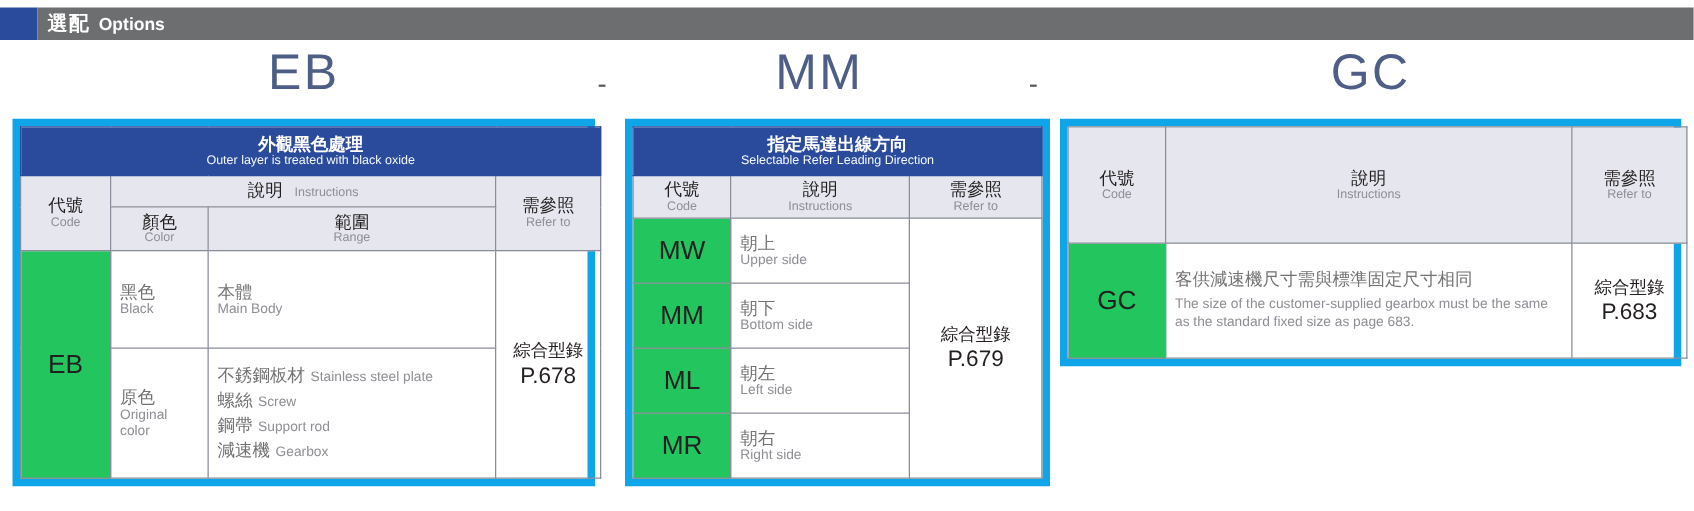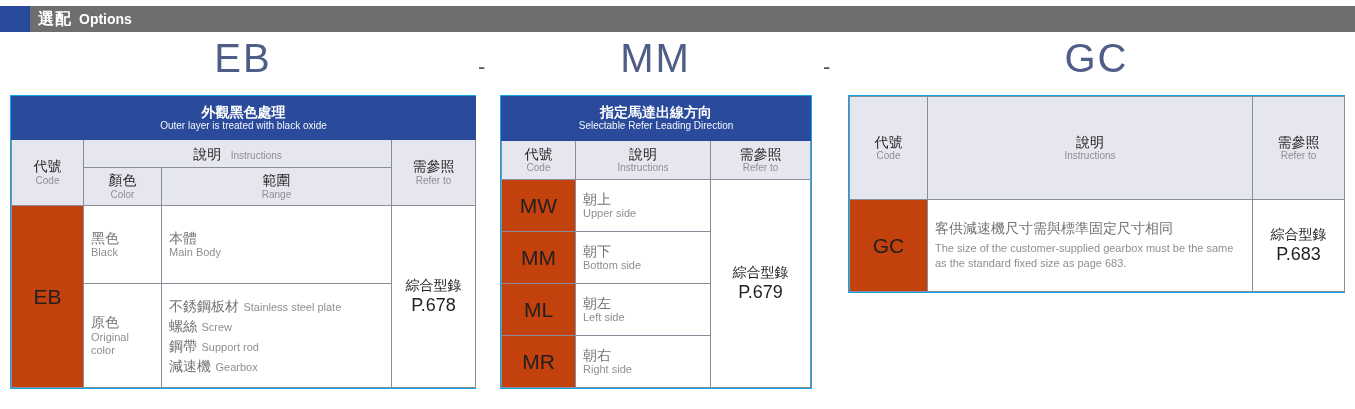--- a/index.html
+++ b/index.html
@@ -69,21 +69,21 @@
   .dash {
     position: absolute;
     font-size: 22px;
     color: #555;
     top: 18px;
   }
 
   
   .block {
     position: absolute;
-    border: 1px solid #0ea5e9;
+    border: 6px solid #0ea5e9;
     box-sizing: border-box;
     background: #ffffff;
   }
   table.grid {
     border-collapse: collapse;
     width: 100%;
     height: 100%;
     table-layout: fixed;
   }
   table.grid td, table.grid th {
@@ -120,21 +120,21 @@
     font-size: 14px;
     color: #231f20;
     display: block;
   }
   .hdr .en {
     font-size: 10px;
     color: #8e8e94;
     display: block;
   }
   .codecell {
-    background: #c2410c;
+    background: #22c55e;
     text-align: center;
     font-size: 21px;
     font-weight: bold;
     color: #231f20;
   }
   .refcell {
     text-align: center;
     line-height: 1.25;
     padding: 2px !important;
   }
@@ -158,21 +158,21 @@
   .en-t {
     font-size: 11px;
     color: #8e8e94;
   }
   .lines > div {
     margin: 1px 0;
   }
 
   
   #block-eb { left: 10px; top: 95px; width: 466px; height: 294px; }
-  #block-mm { left: 500px; top: 95px; width: 312px; height: 294px; }
+  #block-mm { left: 500px; top: 95px; width: 340px; height: 294px; }
   #block-gc { left: 848px; top: 95px; width: 497px; height: 198px; }
 </style>
 </head>
 <body>
 
 <div class="header">
   <div class="header-blue"></div>
   <div class="header-gray">
     <span class="header-cn">選配</span>
     <span class="header-en">Options</span>

